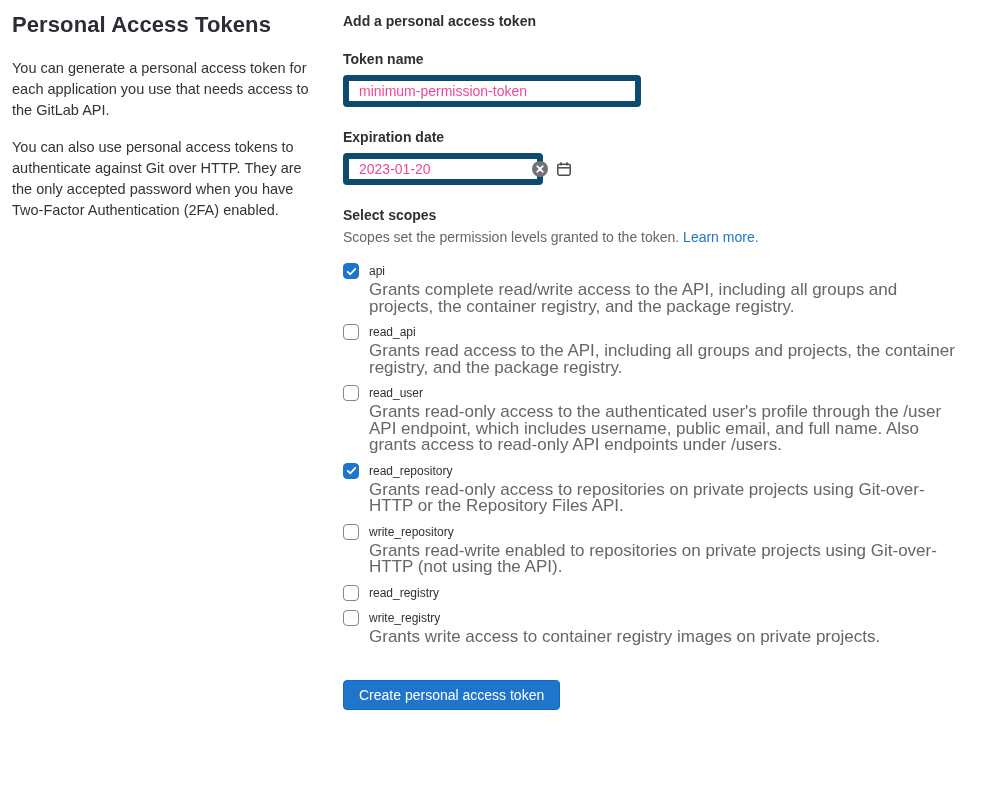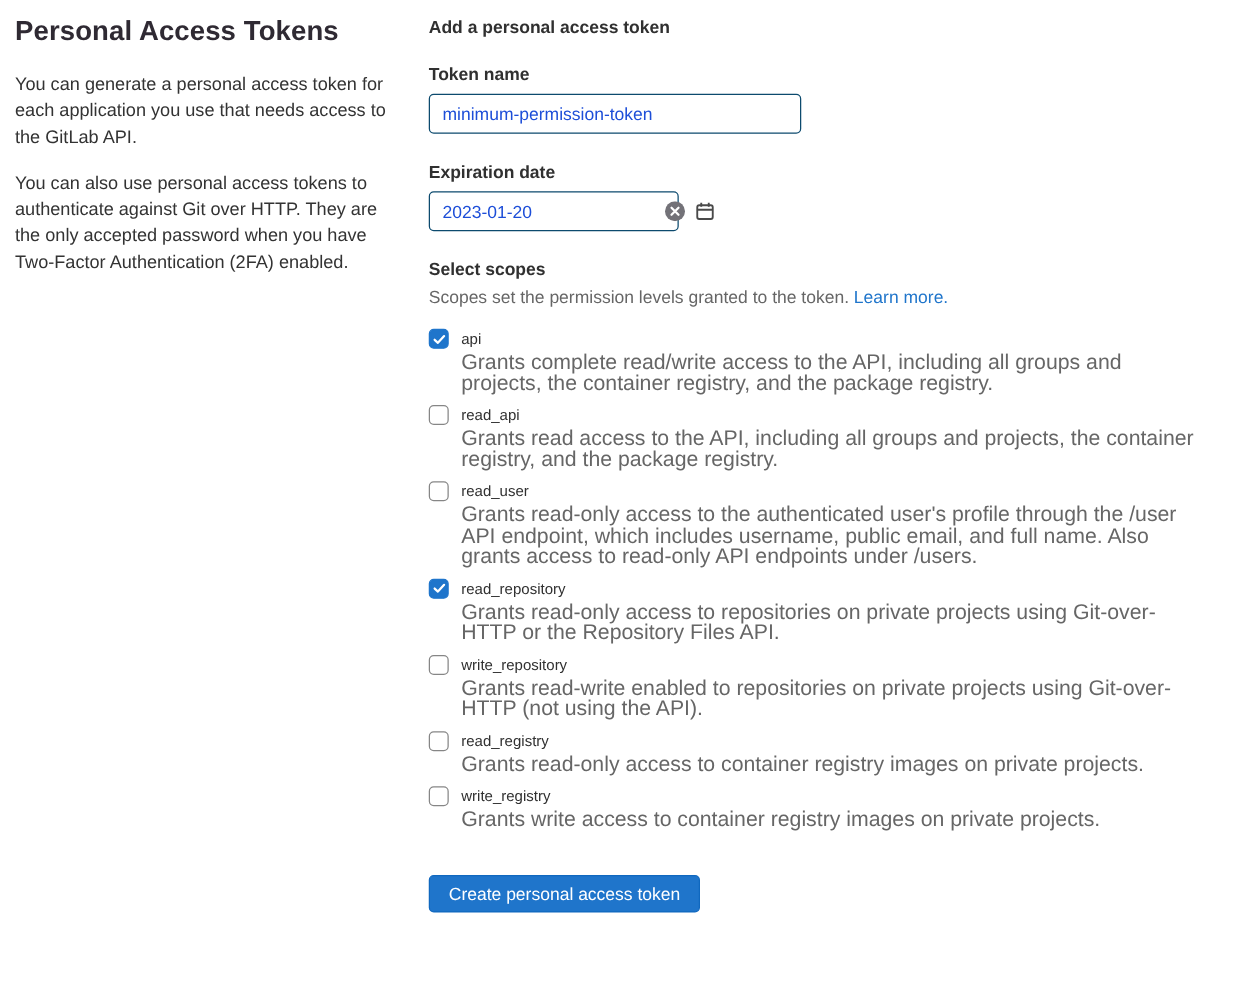--- a/index.html
+++ b/index.html
@@ -53,22 +53,22 @@
     display: block;
     font-weight: 700;
     font-size: 14px;
     color: #303030;
     margin-top: 22px;
     margin-bottom: 8px;
   }
   .text-input {
     font-family: "Liberation Sans", sans-serif;
     font-size: 14px;
-    color: #1d4ed8;
-    border: 1px solid #0c4a6e;
+    color: #ec4899;
+    border: 6px solid #0c4a6e;
     border-radius: 4px;
     height: 32px;
     padding: 0 10px;
     background: #fff;
     outline: none;
   }
   .token-input { width: 298px; }
   .field-help {
     margin-top: 8px;
     color: #666666;
@@ -249,21 +249,20 @@
       <span class="scope-name">write_repository</span>
     </div>
     <div class="scope-desc">Grants read-write enabled to repositories on private projects using Git-over-HTTP (not using the API).</div>
   </div>
 
   <div class="scope-item">
     <div class="scope-head">
       <span class="checkbox"></span>
       <span class="scope-name">read_registry</span>
     </div>
-    <div class="scope-desc">Grants read-only access to container registry images on private projects.</div>
   </div>
 
   <div class="scope-item">
     <div class="scope-head">
       <span class="checkbox"></span>
       <span class="scope-name">write_registry</span>
     </div>
     <div class="scope-desc">Grants write access to container registry images on private projects.</div>
   </div>
 </div>

